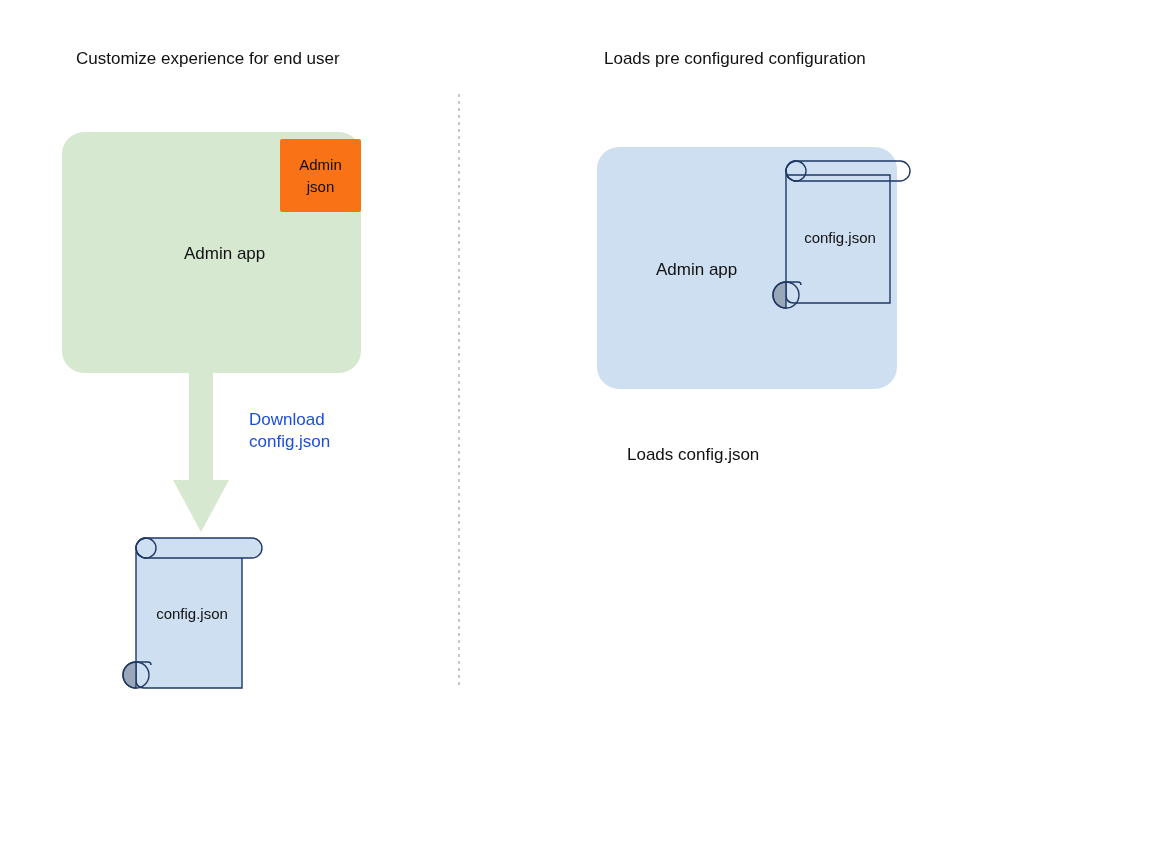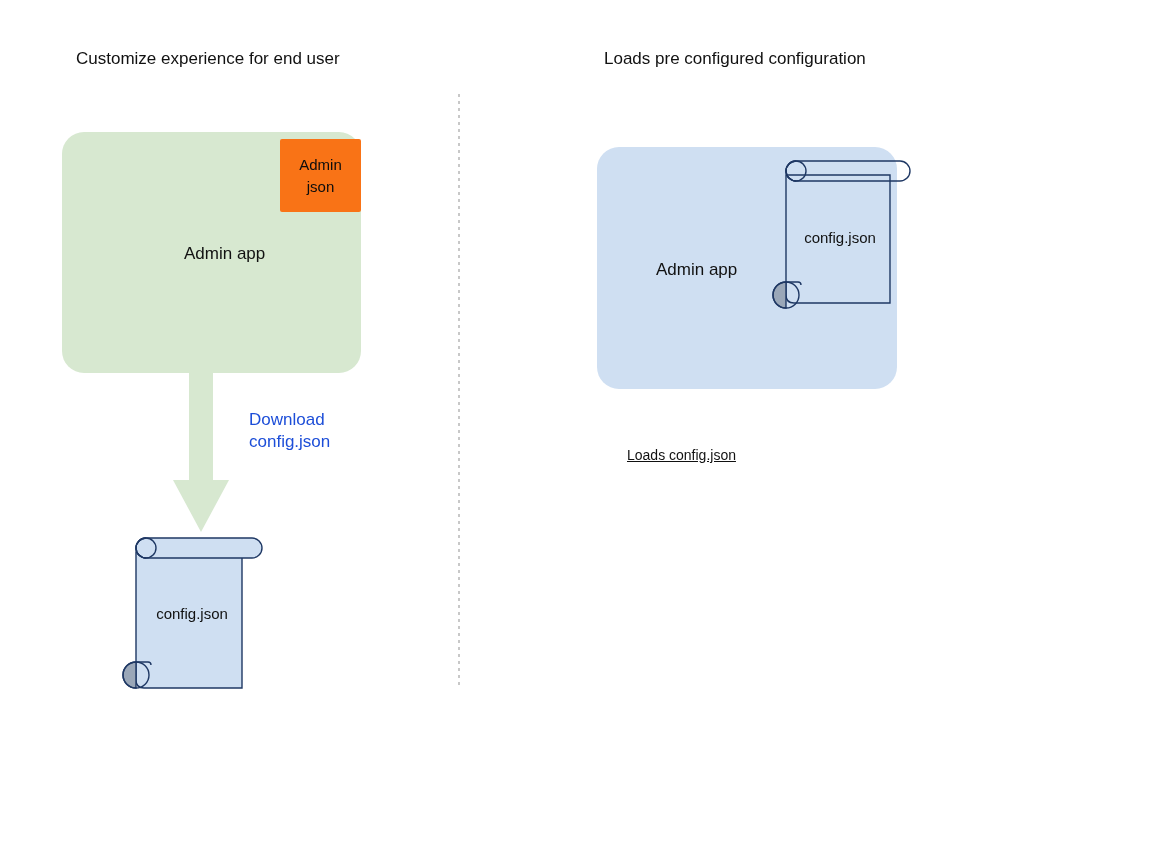--- a/index.html
+++ b/index.html
@@ -87,24 +87,23 @@
 
   
   .scroll-doc{position:absolute;}
   #scroll-left{left:118px;top:528px;width:148px;height:162px;}
   #scroll-right{left:768px;top:151px;width:146px;height:161px;}
 
   
   #loads-caption{
     position:absolute;
     left:627px;top:444px;
-    font-size:14px;line-height:22px;
+    font-size:17px;line-height:22px;
     color:#111111;
     white-space:nowrap;
-    text-decoration:underline;
   }
 
   .vcenter-lines{display:block;}
 </style>
 </head>
 <body>
 
 <div class="stage">
 
   <div class="heading" id="heading-left">Customize experience for end user</div>

